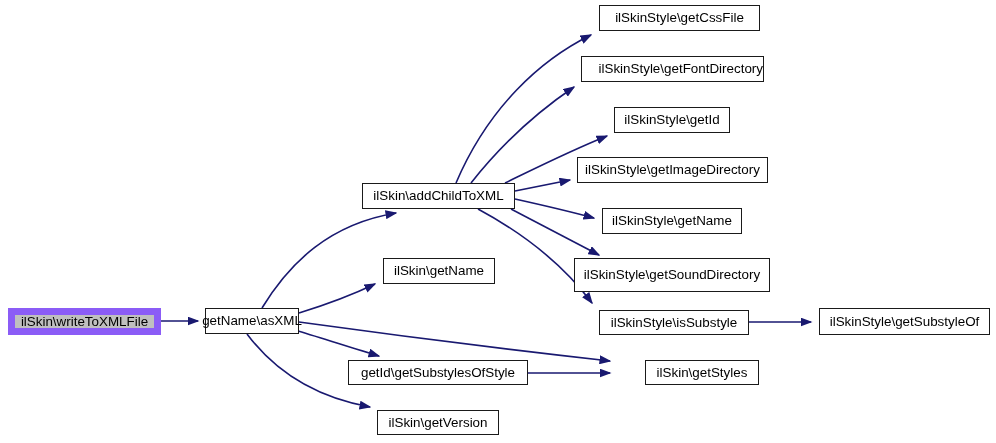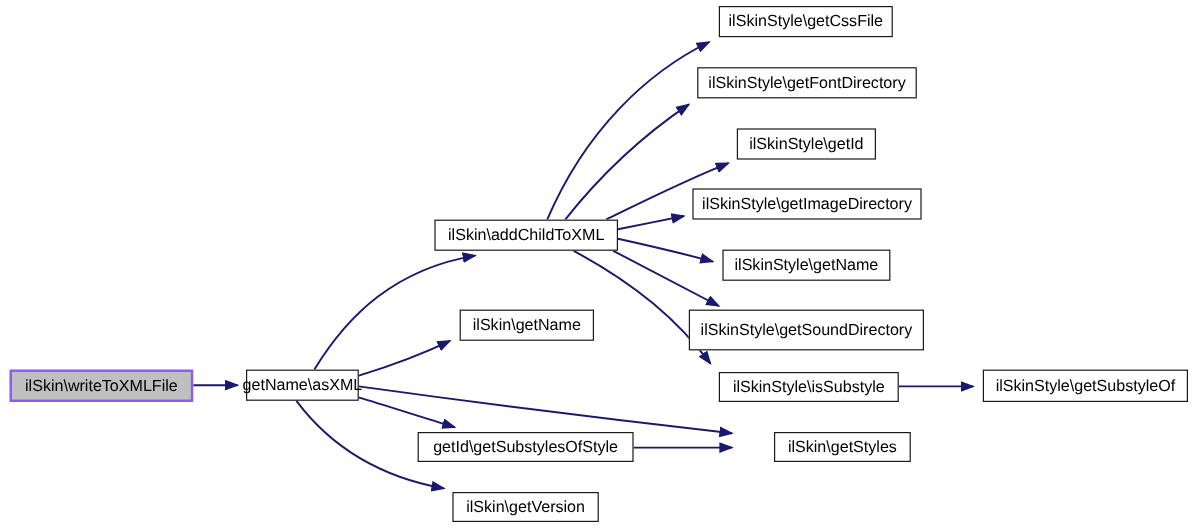--- a/index.html
+++ b/index.html
@@ -17,21 +17,21 @@
     display:flex;align-items:center;justify-content:center;
     background:#ffffff;
     border:1.4px solid #1a1a1a;
     font-size:13.4px;color:#000000;
     white-space:nowrap;
     cursor:pointer;
     line-height:1;
   }
   .node.root{
     background:#bfbfbf;
-    border:2px solid #8b5cf6;
+    border:7px solid #8b5cf6;
     cursor:default;
   }
 </style>
 </head>
 <body>
 
 <div class="canvas">
   <svg class="edge-layer" width="996" height="443" viewBox="0 0 996 443" xmlns="http://www.w3.org/2000/svg">
       <defs>
         <marker id="arrow" markerUnits="userSpaceOnUse" markerWidth="12" markerHeight="9" refX="10.5" refY="4.5" orient="auto">
@@ -69,24 +69,24 @@
       </div>
       <div class="node" style="left: 348px; top: 360px; width: 180px; height: 25px;">
         <span>getId\getSubstylesOfStyle</span>
       </div>
       <div class="node" style="left: 377px; top: 410px; width: 122px; height: 25px;">
         <span>ilSkin\getVersion</span>
       </div>
       <div class="node" style="left: 617px; top: 360px; width: 114px; height: 25px; margin-left: 28px;">
         <span>ilSkin\getStyles</span>
       </div>
-      <div class="node" style="left: 599px; top: 5px; width: 145px; height: 26px;">
+      <div class="node" style="left: 599px; top: 5px; width: 161px; height: 26px;">
         <span>ilSkinStyle\getCssFile</span>
       </div>
-      <div class="node" style="left: 581px; top: 56px; width: 183px; height: 26px;">
+      <div class="node" style="left: 581px; top: 56px; width: 183px; height: 26px; justify-content: flex-end;">
         <span>ilSkinStyle\getFontDirectory</span>
       </div>
       <div class="node" style="left: 614px; top: 107px; width: 116px; height: 26px;">
         <span>ilSkinStyle\getId</span>
       </div>
       <div class="node" style="left: 577px; top: 157px; width: 191px; height: 26px;">
         <span>ilSkinStyle\getImageDirectory</span>
       </div>
       <div class="node" style="left: 602px; top: 208px; width: 140px; height: 26px;">
         <span>ilSkinStyle\getName</span>

